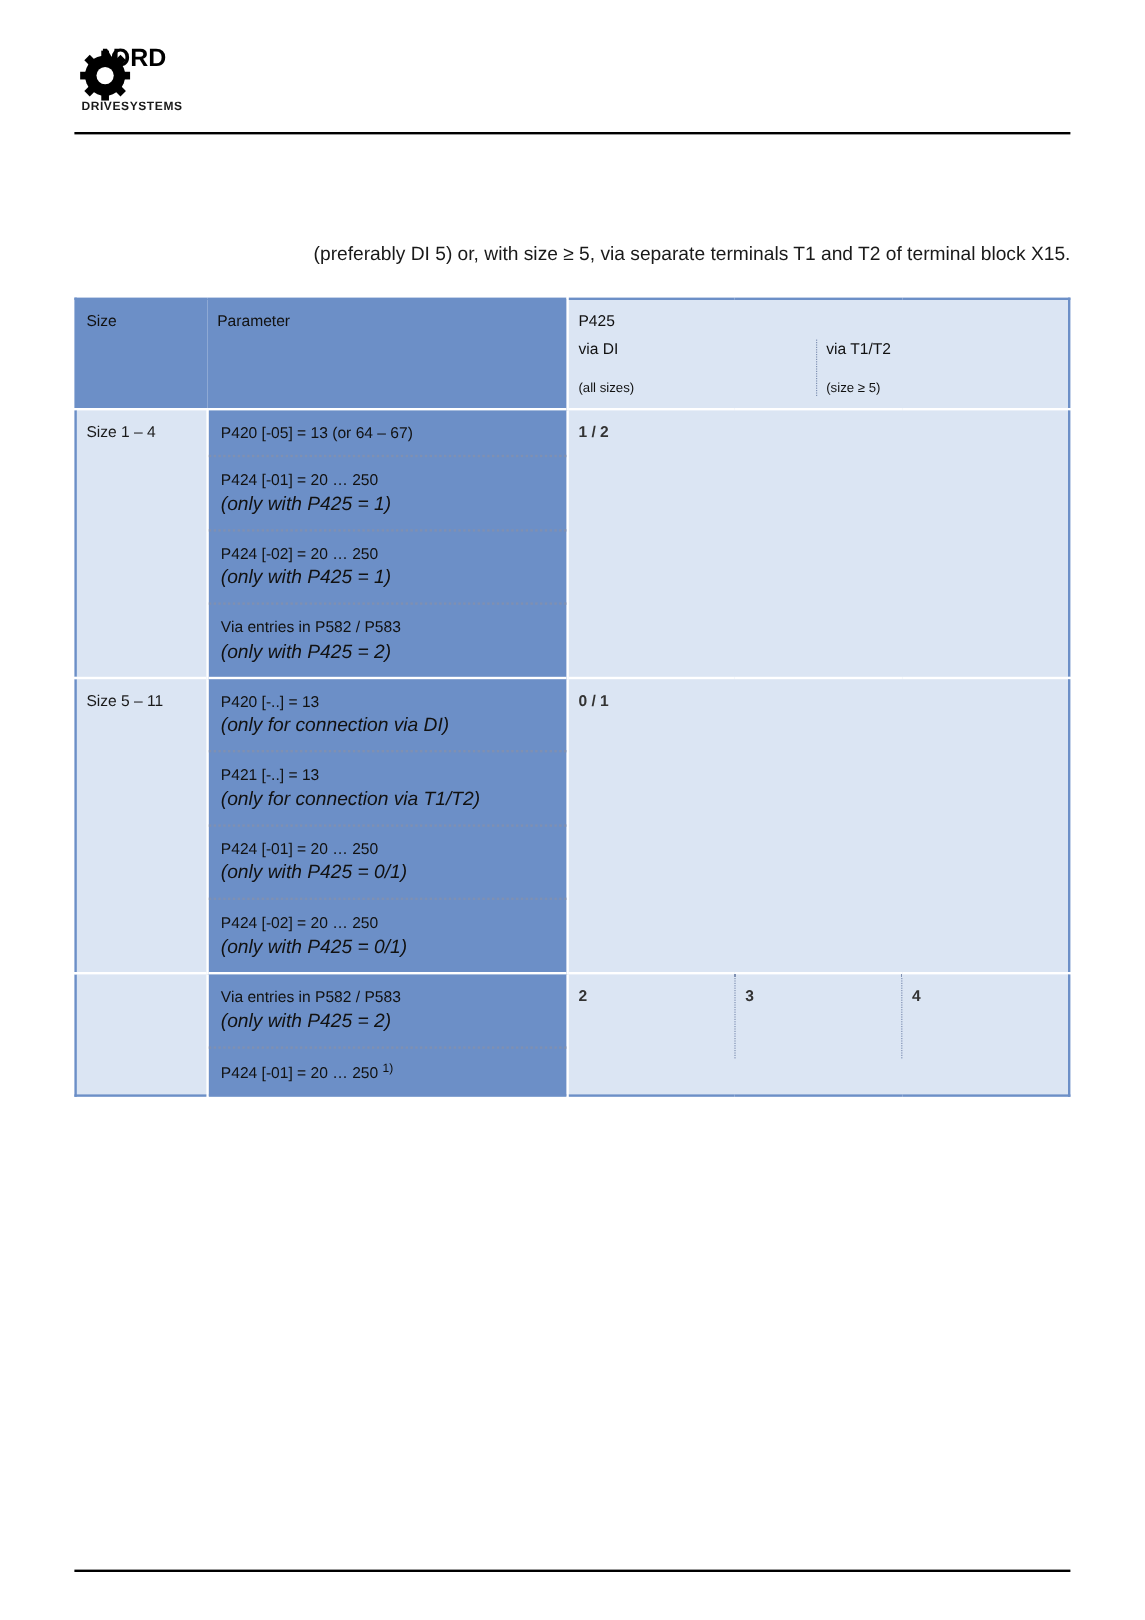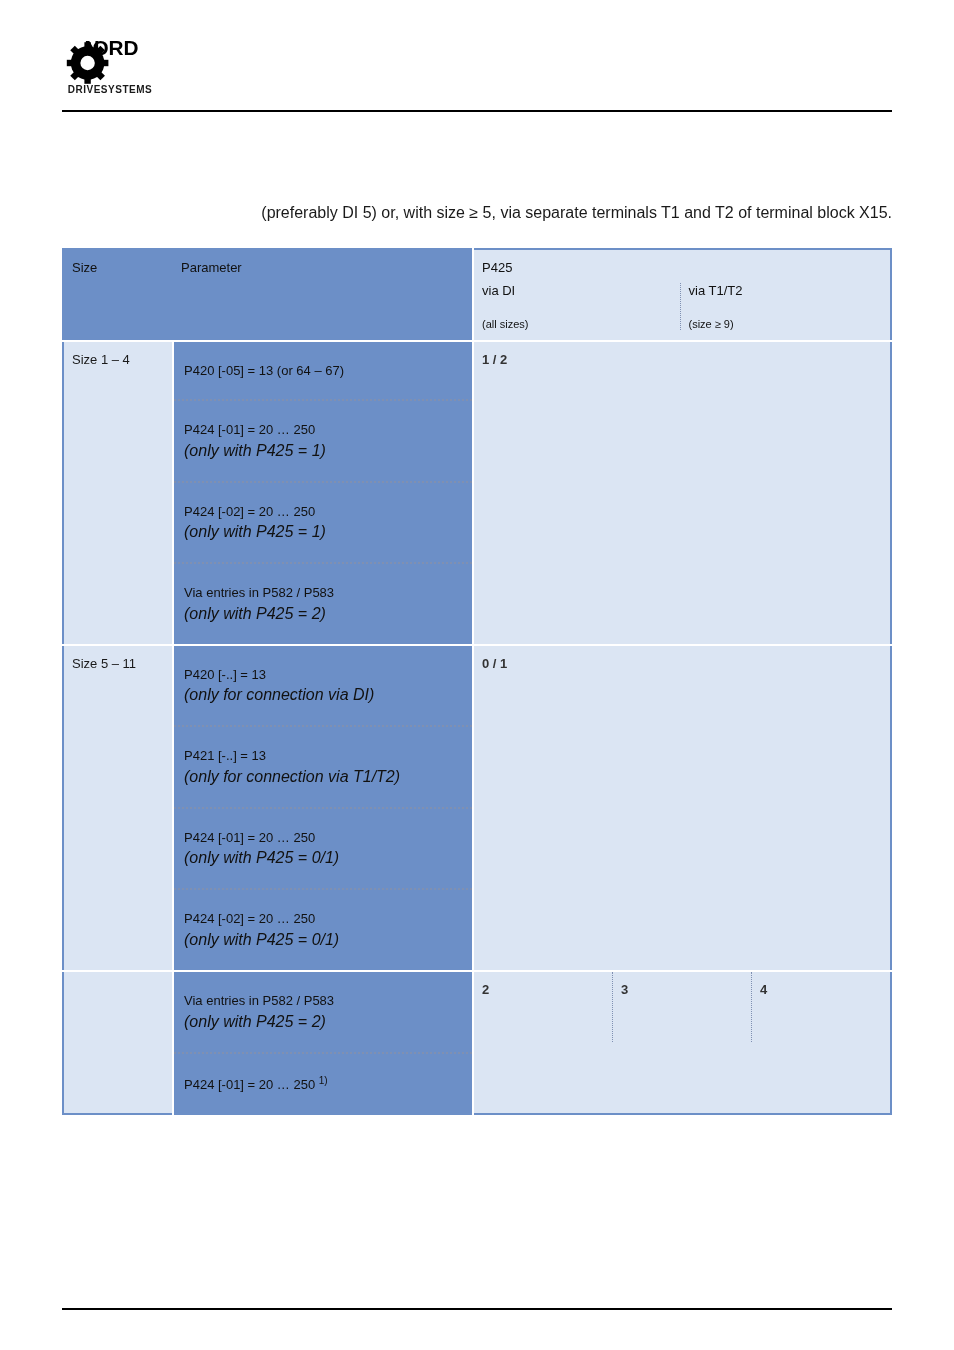--- a/index.html
+++ b/index.html
@@ -108,21 +108,21 @@
     min-height:70px;
   }
   .val-split>div{
     flex:1;
     padding:10px 8px;
     color:#333;
   }
   .val-split>div+div{border-left:1px dotted var(--dotted);}
   .param-stack{display:flex;flex-direction:column;}
   .param-stack .cell{
-    padding:20px 10px;
+    padding:10px 10px;
     color:#111;
     font-size:13px;
     line-height:1.35;
   }
   .param-stack .cell+.cell{border-top:2px dotted var(--dotted);}
   .param-stack .cell .note{
     font-size:16px;
     margin-top:2px;
     line-height:1.25;
   }
@@ -181,21 +181,21 @@
         <th><span>Parameter</span></th>
         <th class="right-group" colspan="3">
           <span>P425</span>
           <span style="display:flex;margin-top:8px;">
             <span style="flex:1;padding-right:4px;border-right:1px dotted var(--dotted);">
               <span>via DI</span>
               <span class="sub">(all sizes)</span>
             </span>
             <span style="flex:1;padding-left:8px;">
               <span>via T1/T2</span>
-              <span class="sub">(size ≥ 9)</span>
+              <span class="sub">(size ≥ 5)</span>
             </span>
           </span>
         </th>
       </tr>
     </thead>
     <tbody>
 
       <tr class="row-sep">
         <td class="size-col"><span>Size 1 – 4</span></td>
         <td class="param-col">

